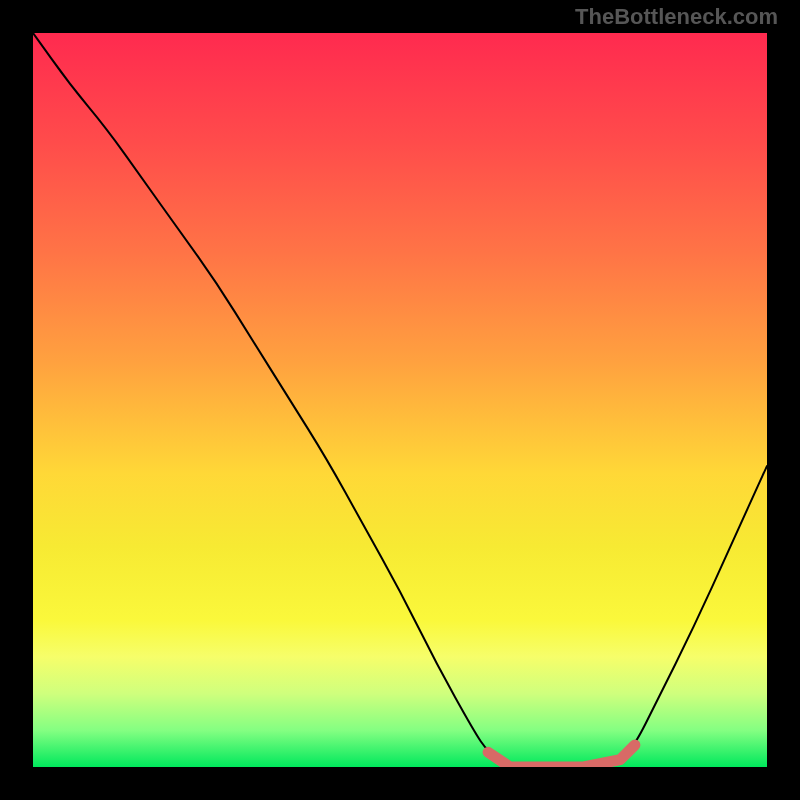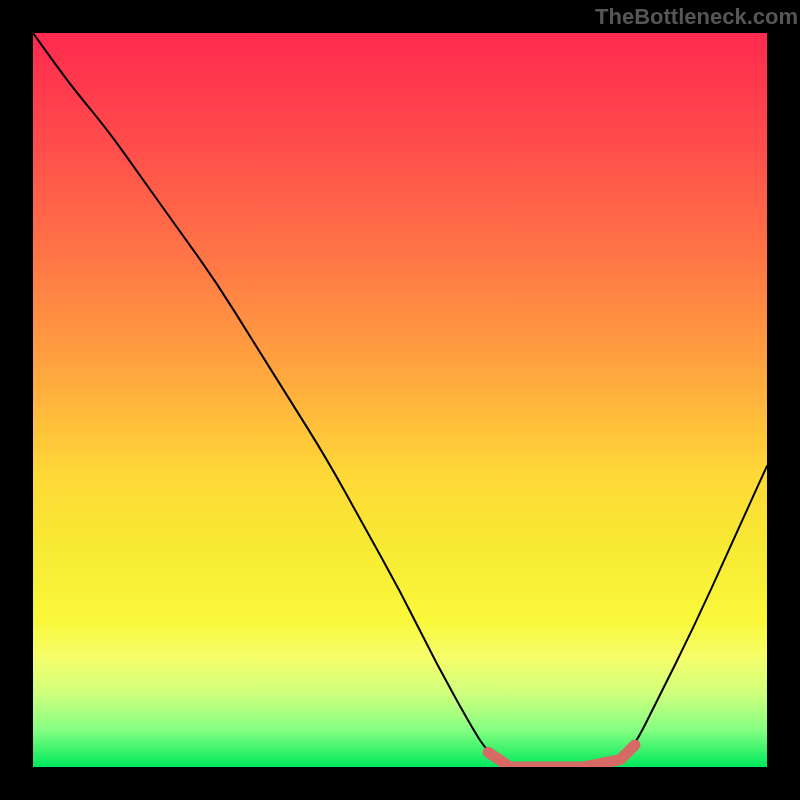--- a/index.html
+++ b/index.html
@@ -1,21 +1,21 @@
 <!DOCTYPE html>
 <html><head>
 <meta charset="utf-8">
 <style>
   * { margin: 0; padding: 0; box-sizing: border-box; }
   html, body { width: 800px; height: 800px; background: #000; overflow: hidden; }
   .container { position: relative; width: 800px; height: 800px; background: #000; }
   .watermark {
     position: absolute;
     top: 4px;
-    right: 2px;
+    right: 22px;
     font-family: Arial, Helvetica, sans-serif;
     font-size: 22px;
     font-weight: bold;
     color: #565656;
     z-index: 10;
   }
   .plot-area {
     position: absolute;
     left: 33px;
     top: 33px;

